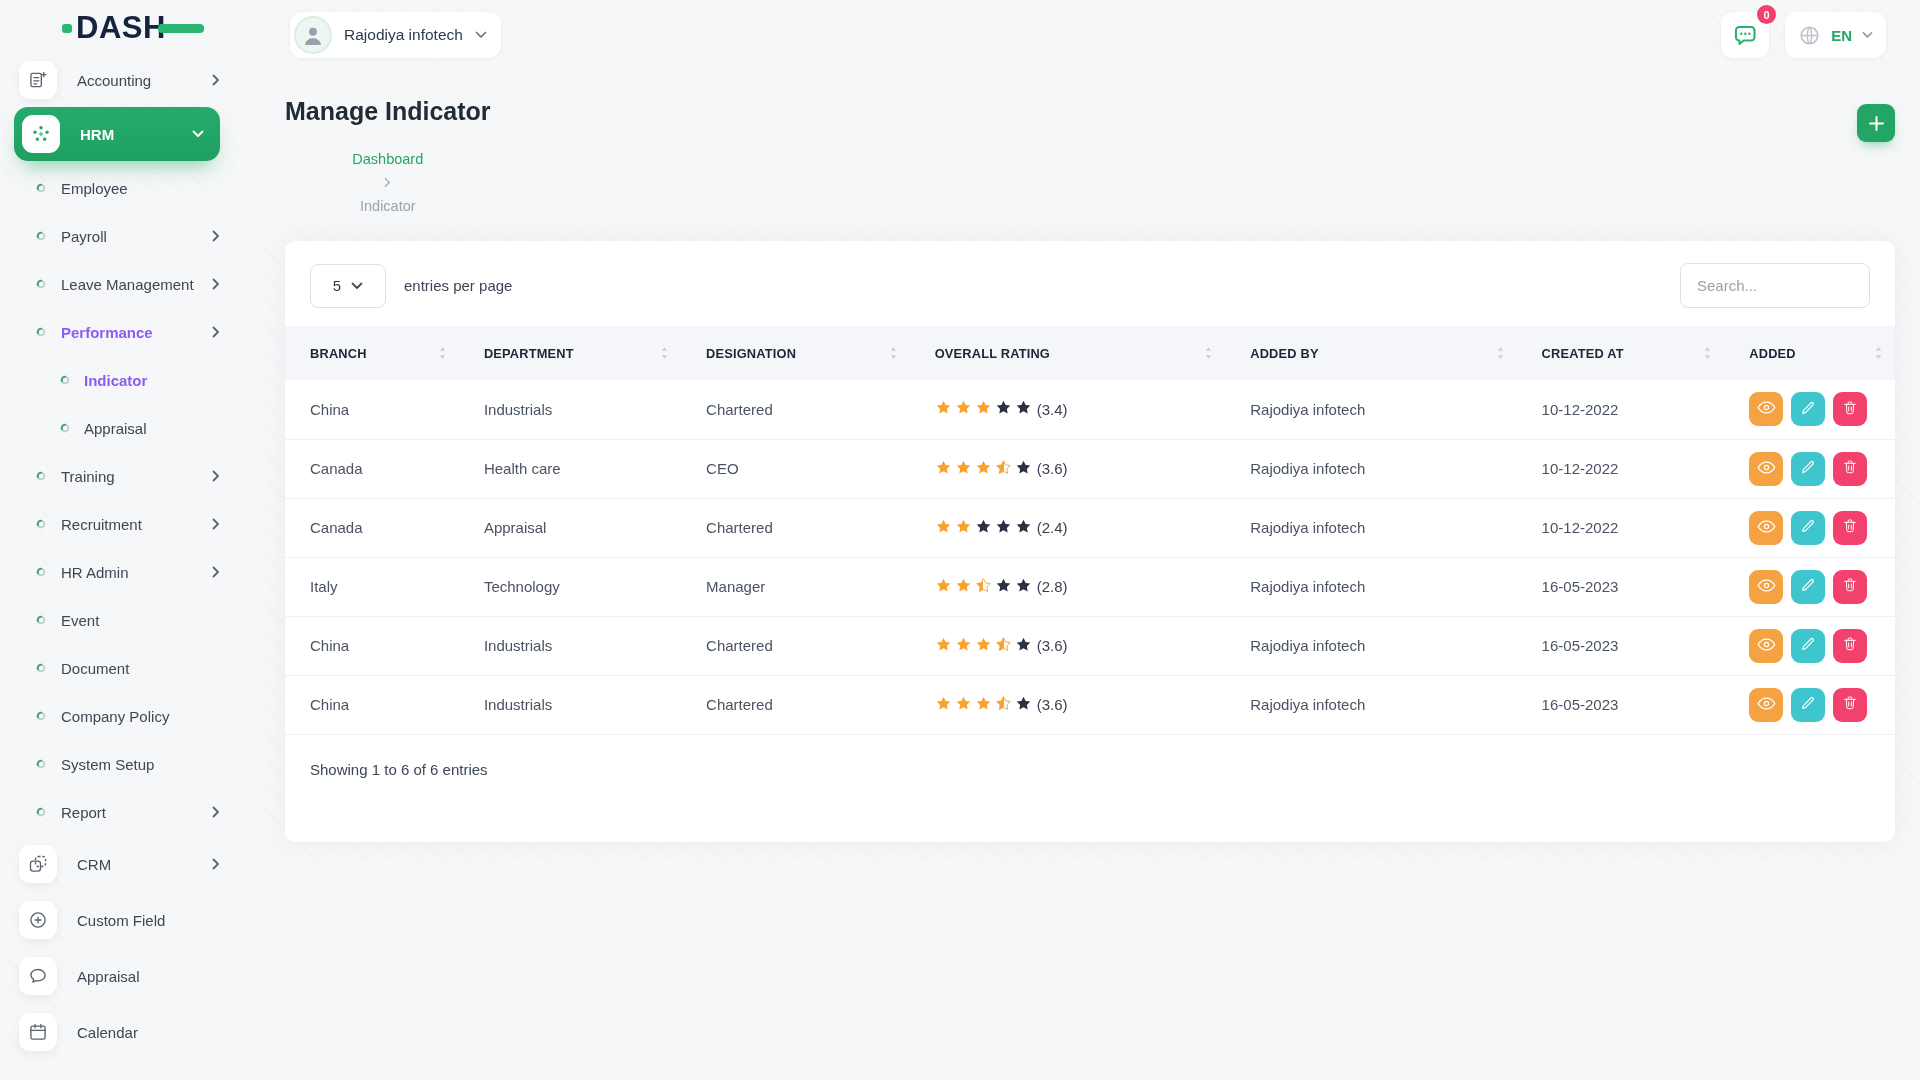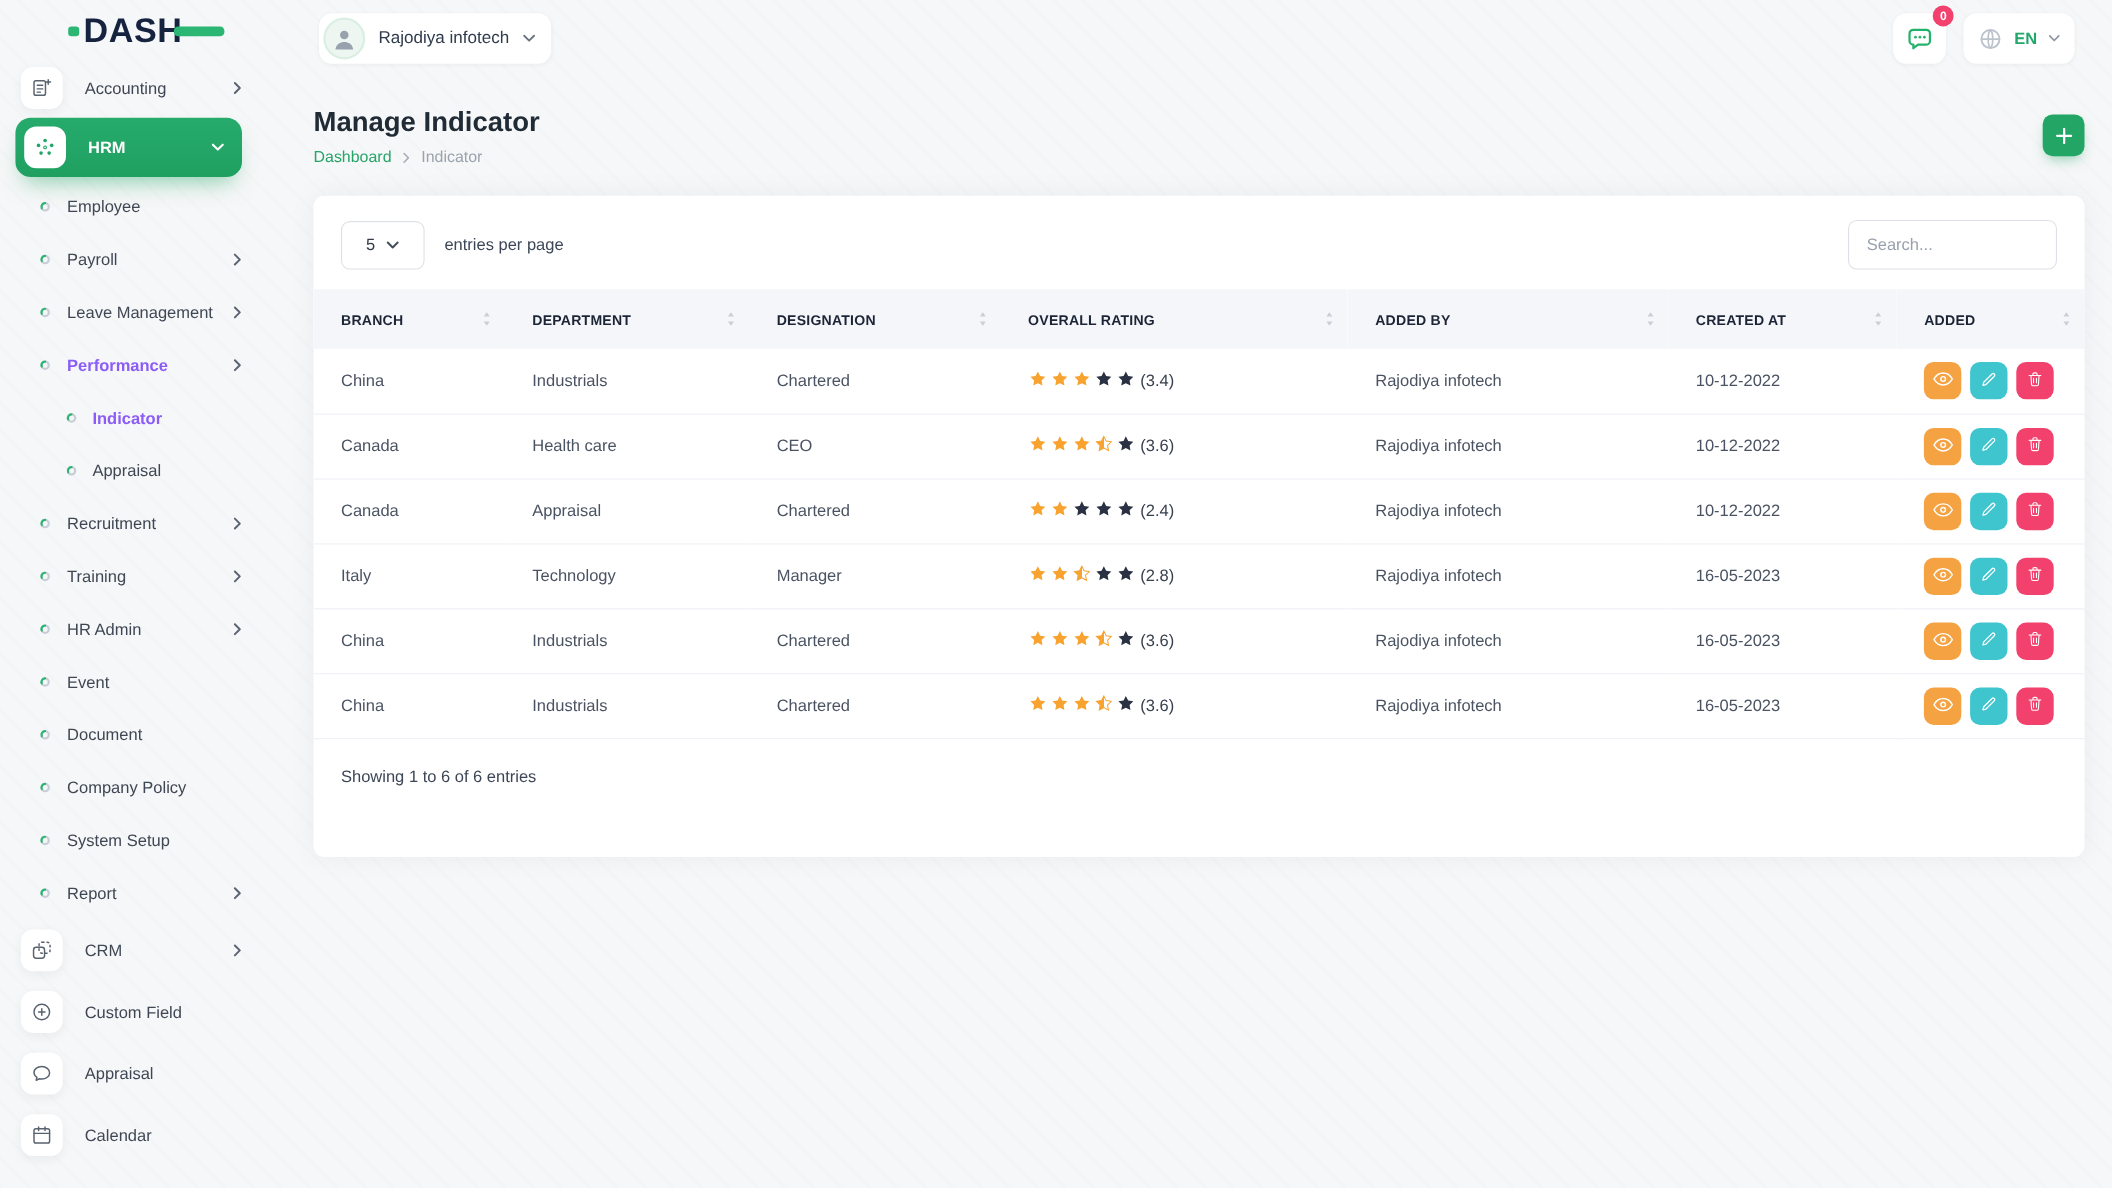--- a/index.html
+++ b/index.html
@@ -58,21 +58,21 @@
            background:#f1416c; color:#fff; font-size:11px; font-weight:700; display:flex;
            align-items:center; justify-content:center; padding:0 5px; }
   .lang-pill { height:46px; background:#fff; border-radius:12px; display:flex; align-items:center;
                gap:10px; padding:0 13px; box-shadow:0 1px 4px rgba(20,30,45,0.05); }
   .lang-code { font-size:15px; font-weight:700; color:#21a76a; }
 
   
   .main { padding:0 25px 0 35px; }
   .page-head { display:flex; align-items:flex-start; margin-top:26px; }
   h1 { font-size:25px; font-weight:600; color:#212b36; line-height:30px; }
-  .breadcrumb { display:flex; align-items:center; gap:10px; margin-top:9px; font-size:14.5px; }
+  .breadcrumb { display:flex; align-items:center; gap:10px; margin-top:25px; font-size:14.5px;flex-direction:column; }
   .crumb-home { color:#27a468; text-decoration:none; font-weight:500; }
   .crumb-current { color:#9aa3ad; }
   .add-btn { margin-left:auto; margin-top:8px; width:38px; height:38px; border-radius:9px;
              background:#22a565; display:flex; align-items:center; justify-content:center;
              box-shadow:0 6px 12px -4px rgba(34,165,101,0.5); }
 
   
   .card { margin-top:27px; background:#fff; border-radius:10px; box-shadow:0 0 26px rgba(35,46,60,0.05);
           padding:22px 0 64px; }
   .card-controls { display:flex; align-items:center; padding:0 25px; }
@@ -219,35 +219,35 @@
         </span>
         <span class="nav-label">Appraisal</span>
       </div>
       <div class="nav-item plain">
         <span class="bullet">
           <svg viewBox="0 0 12 12" width="10" height="10">
             <circle cx="6" cy="6" r="4" fill="none" stroke="#c7cdd6" stroke-width="2.4"></circle>
             <path d="M2.4 7.6A4 4 0 0 1 6 2" fill="none" stroke="#2bb673" stroke-width="2.4" stroke-linecap="round"></path>
           </svg>
         </span>
+        <span class="nav-label">Training</span>
+        <span class="chev">
+          <svg viewBox="0 0 8 12" width="8" height="12">
+            <path d="M1.5 1.5 6 6l-4.5 4.5" stroke="#5b6472" stroke-width="1.8" fill="none" stroke-linecap="round" stroke-linejoin="round"></path>
+          </svg>
+        </span>
+      </div>
+      <div class="nav-item plain">
+        <span class="bullet">
+          <svg viewBox="0 0 12 12" width="10" height="10">
+            <circle cx="6" cy="6" r="4" fill="none" stroke="#c7cdd6" stroke-width="2.4"></circle>
+            <path d="M2.4 7.6A4 4 0 0 1 6 2" fill="none" stroke="#2bb673" stroke-width="2.4" stroke-linecap="round"></path>
+          </svg>
+        </span>
         <span class="nav-label">Recruitment</span>
-        <span class="chev">
-          <svg viewBox="0 0 8 12" width="8" height="12">
-            <path d="M1.5 1.5 6 6l-4.5 4.5" stroke="#5b6472" stroke-width="1.8" fill="none" stroke-linecap="round" stroke-linejoin="round"></path>
-          </svg>
-        </span>
-      </div>
-      <div class="nav-item plain">
-        <span class="bullet">
-          <svg viewBox="0 0 12 12" width="10" height="10">
-            <circle cx="6" cy="6" r="4" fill="none" stroke="#c7cdd6" stroke-width="2.4"></circle>
-            <path d="M2.4 7.6A4 4 0 0 1 6 2" fill="none" stroke="#2bb673" stroke-width="2.4" stroke-linecap="round"></path>
-          </svg>
-        </span>
-        <span class="nav-label">Training</span>
         <span class="chev">
           <svg viewBox="0 0 8 12" width="8" height="12">
             <path d="M1.5 1.5 6 6l-4.5 4.5" stroke="#5b6472" stroke-width="1.8" fill="none" stroke-linecap="round" stroke-linejoin="round"></path>
           </svg>
         </span>
       </div>
       <div class="nav-item plain">
         <span class="bullet">
           <svg viewBox="0 0 12 12" width="10" height="10">
             <circle cx="6" cy="6" r="4" fill="none" stroke="#c7cdd6" stroke-width="2.4"></circle>

